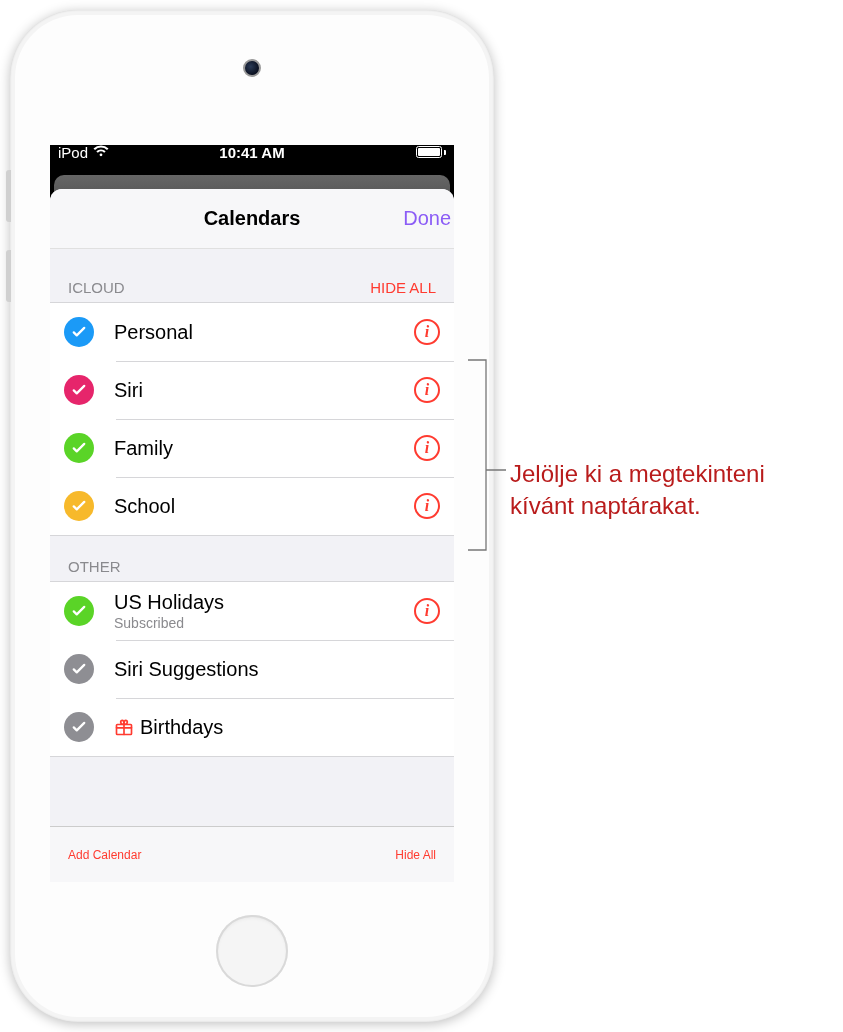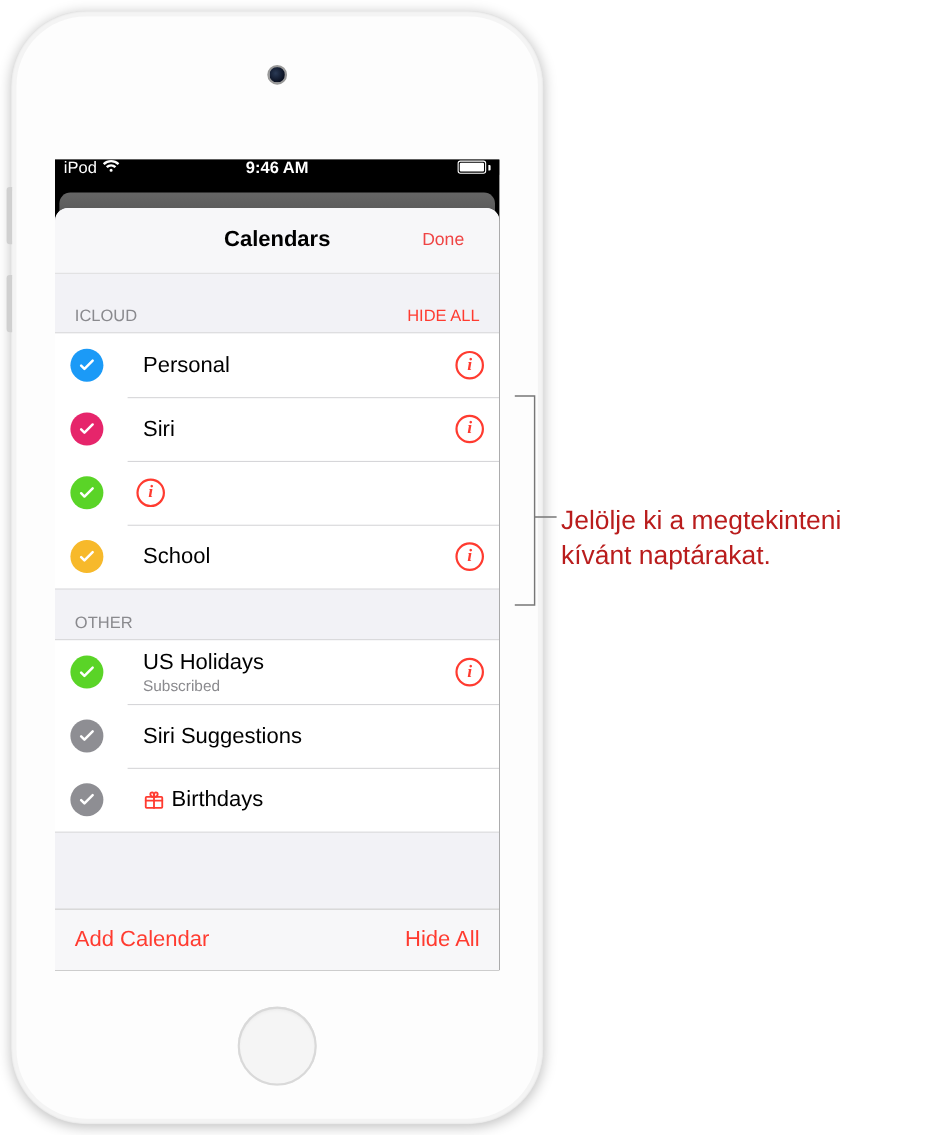--- a/index.html
+++ b/index.html
@@ -127,23 +127,23 @@
       position: relative;
       border-bottom: 0.5px solid #e0e0e0;
       background:#f7f7f9;
     }
     .modal-title {
       font-weight: 600;
       font-size: 20px;
     }
     .done-btn {
       position: absolute;
-      right: 32px;
-      color: #ef4444;
-      font-size: 16px;
+      right: 3px;
+      color: #8b5cf6;
+      font-size: 20px;
     }
     .scroll {
       flex: 1;
       overflow: hidden;
       background: #f2f2f6;
     }
     .section-header {
       display: flex;
       justify-content: space-between;
       align-items: flex-end;
@@ -183,21 +183,20 @@
       color:#fff;
       margin-right: 20px;
       flex-shrink:0;
     }
     .check svg { width:18px; height:18px; }
     .row-text {
       flex:1;
       display:flex;
       flex-direction:column;
       justify-content:center;
-      margin-left:16px;
     }
     .row-label {
       font-size: 20px;
       color:#000;
     }
     .row-sub {
       font-size: 14px;
       color:#8a8a8e;
       margin-top:1px;
     }
@@ -221,21 +220,21 @@
       margin-left:10px;
     }
     .toolbar {
       height: 56px;
       background:#f7f7f9;
       border-top:0.5px solid #ccc;
       display:flex;
       align-items:center;
       justify-content:space-between;
       padding:0 18px;
-      font-size:20px;
+      font-size:12px;
     }
     .toolbar .tb-btn { color:#ff3b30; }
 
     .callout {
       position:absolute;
       left: 510px;
       top: 458px;
       font-size: 24px;
       color:#b91c1c;
       line-height:1.35;
@@ -266,21 +265,21 @@
     <div class="screen">
       <div class="status-bar">
         <div class="sb-left">
           <span>iPod</span>
           <span class="wifi-icon">
             <svg width="16" height="12" viewBox="0 0 16 12">
                 <path d="M8 11.2a1.4 1.4 0 100-2.8 1.4 1.4 0 000 2.8zM3.3 6.2a7 7 0 019.4 0l-1.5 1.5a4.9 4.9 0 00-6.4 0L3.3 6.2zM.5 3.4a11 11 0 0115 0L14 4.9a8.9 8.9 0 00-12 0L.5 3.4z" fill="#fff"></path>
               </svg>
           </span>
         </div>
-        <span style="position:absolute;left:50%;transform:translateX(-50%);font-weight:600;">9:46 AM</span>
+        <span style="position:absolute;left:50%;transform:translateX(-50%);font-weight:600;">10:41 AM</span>
         <span class="battery">
           <span class="battery-body">
               <span class="battery-fill"></span>
             </span>
           <span class="battery-cap"></span>
         </span>
       </div>
 
       <div class="modal-shadow"></div>
 
@@ -319,20 +318,23 @@
                   <span class="row-label">Siri</span>
                 </div>
               <span class="info-btn">i</span>
             </div>
             <div class="row">
               <span class="check" style="background:#5ad427">
                 <svg viewBox="0 0 24 24">
                     <path d="M5 12.5l4 4 10-10" stroke="#fff" stroke-width="3" fill="none" stroke-linecap="round" stroke-linejoin="round"></path>
                   </svg>
               </span>
+              <div class="row-text">
+                  <span class="row-label">Family</span>
+                </div>
               <span class="info-btn">i</span>
             </div>
             <div class="row">
               <span class="check" style="background:#f7b92b">
                 <svg viewBox="0 0 24 24">
                     <path d="M5 12.5l4 4 10-10" stroke="#fff" stroke-width="3" fill="none" stroke-linecap="round" stroke-linejoin="round"></path>
                   </svg>
               </span>
               <div class="row-text">
                   <span class="row-label">School</span>

